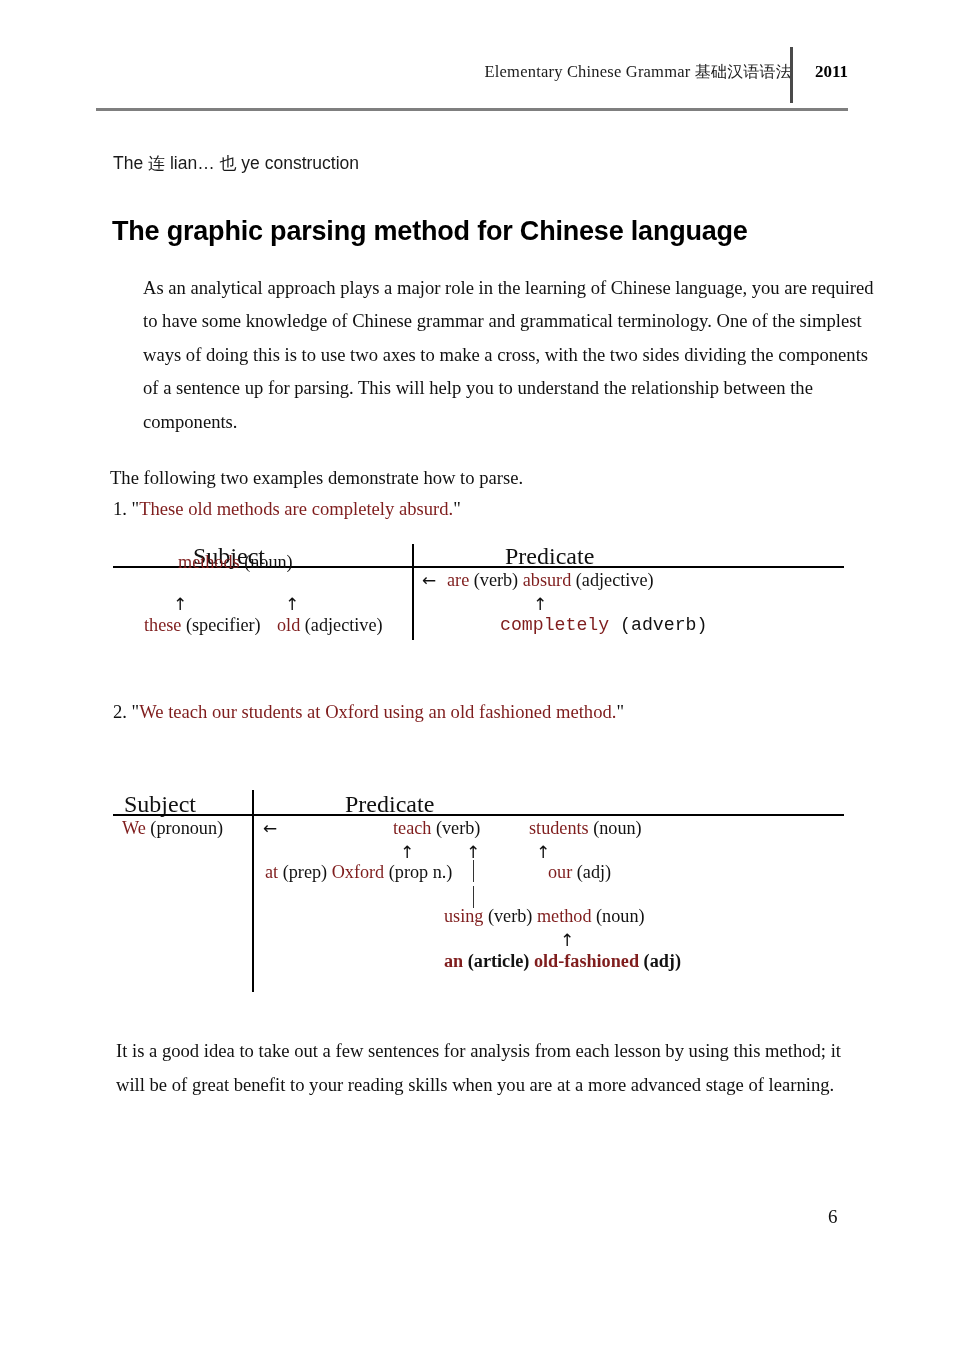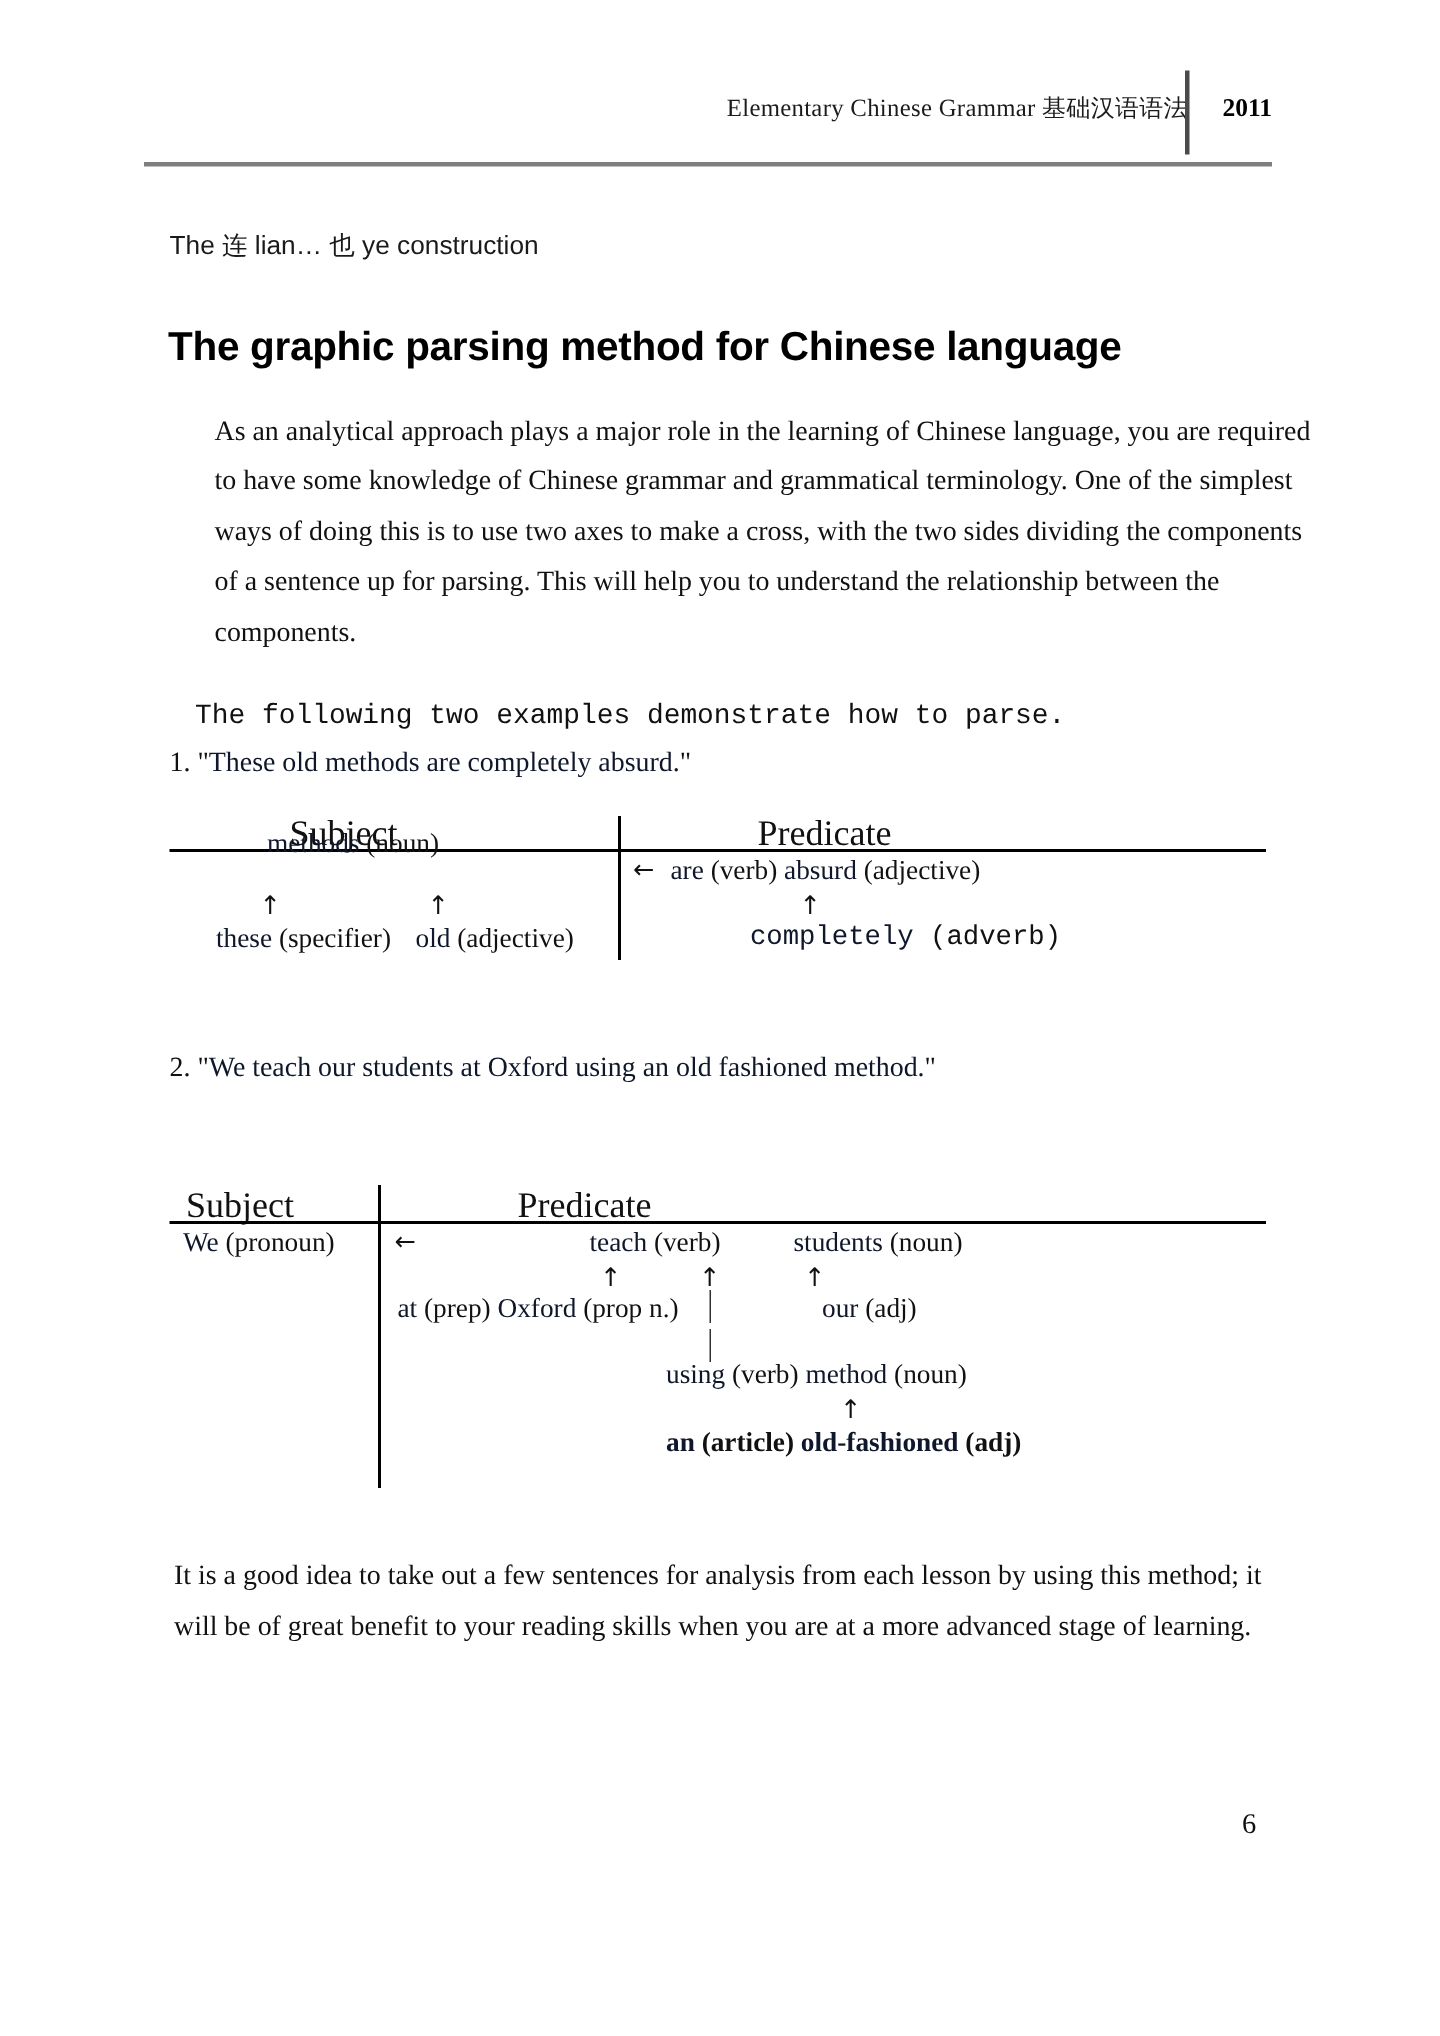--- a/index.html
+++ b/index.html
@@ -111,43 +111,42 @@
     color: #111;
     text-align: left;
   }
   #para-intro {
     left: 112px;
     top: 252px;
     width: 738px;
     margin-left: 31px;
   }
   #para-examples {
-    left: 130px;
+    left: 110px;
     top: 442px;
     width: 700px;
-    font-family: Liberation Mono, monospace;
   }
   #para-closing {
     left: 116px;
     top: 1010px;
     width: 734px;
     margin-top: 24px;
   }
 
   .example-label {
     position: absolute;
     font-family: "Liberation Serif", "DejaVu Serif", serif;
     font-size: 18.6px;
     color: #111;
     white-space: nowrap;
   }
   #example-1-label { left: 113px; top: 498px; }
   #example-2-label { left: 113px; top: 701px; }
 
-  .red { color: #0f172a; }
+  .red { color: #7f1d1d; }
 
   
   .diagram {
     position: absolute;
     font-family: "Liberation Serif", "DejaVu Serif", serif;
     font-size: 18.2px;
     color: #111;
   }
   #diagram-1 { left: 0; top: 0; }
   #diagram-2 { left: 0; top: 0; }

